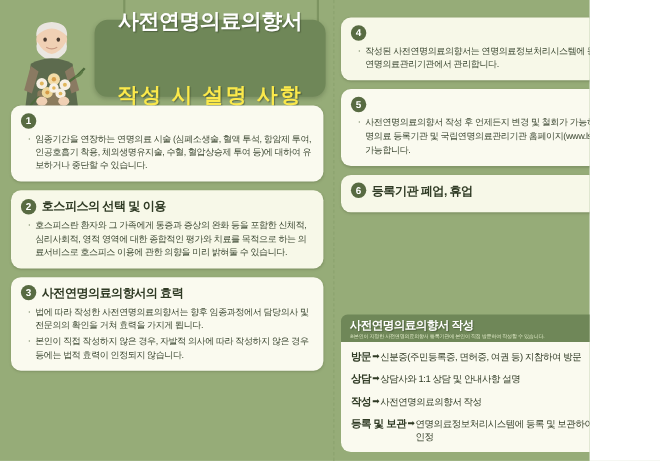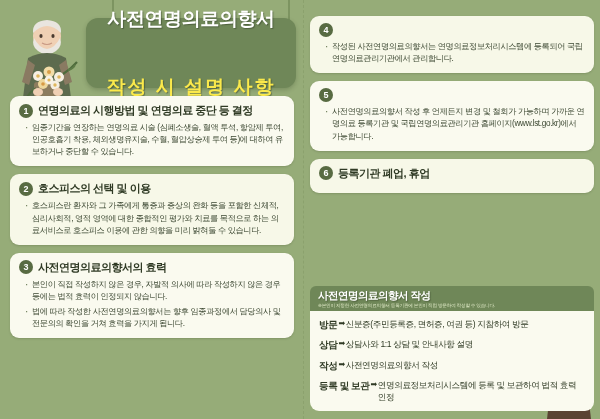--- a/index.html
+++ b/index.html
@@ -6,21 +6,21 @@
 
   html, body {
     width: 600px;
     height: 419px;
     overflow: hidden;
     font-family: "Liberation Sans", "DejaVu Sans", sans-serif;
   }
 
   #poster {
     position: relative;
-    width: 600px;
+    width: 536px;
     height: 419px;
     background: #96ac78;
     overflow: hidden;
   }
 
   
   .divider {
     position: absolute;
     top: 0;
     bottom: 0;
@@ -277,21 +277,20 @@
     </g>
     <ellipse cx="36" cy="60" rx="5.4" ry="4.2" fill="#f2d2b6"></ellipse>
     <ellipse cx="46" cy="57" rx="4.6" ry="4" fill="#f2d2b6"></ellipse>
   </svg>
 
   <div class="col col-left">
 
     <div class="card">
       <div class="card-head">
         <span class="badge">1</span>
-        <span class="card-title">연명의료의 시행방법 및 연명의료 중단 등 결정</span>
       </div>
       <ul class="bullets">
         <li>임종기간을 연장하는 연명의료 시술 (심폐소생술, 혈액 투석, 항암제 투여, 인공호흡기 착용, 체외생명유지술, 수혈, 혈압상승제 투여 등)에 대하여 유보하거나 중단할 수 있습니다.</li>
       </ul>
     </div>
 
     <div class="card card-inner-pale">
       <div class="card-head">
         <span class="badge">2</span>
         <span class="card-title">호스피스의 선택 및 이용</span>
@@ -300,22 +299,22 @@
         <li>호스피스란 환자와 그 가족에게 통증과 증상의 완화 등을 포함한 신체적, 심리사회적, 영적 영역에 대한 종합적인 평가와 치료를 목적으로 하는 의료서비스로 호스피스 이용에 관한 의향을 미리 밝혀둘 수 있습니다.</li>
       </ul>
     </div>
 
     <div class="card">
       <div class="card-head">
         <span class="badge">3</span>
         <span class="card-title">사전연명의료의향서의 효력</span>
       </div>
       <ul class="bullets">
+        <li>법에 따라 작성한 사전연명의료의향서는 향후 임종과정에서 담당의사 및 전문의의 확인을 거쳐 효력을 가지게 됩니다.</li>
         <li>본인이 직접 작성하지 않은 경우, 자발적 의사에 따라 작성하지 않은 경우 등에는 법적 효력이 인정되지 않습니다.</li>
-        <li>법에 따라 작성한 사전연명의료의향서는 향후 임종과정에서 담당의사 및 전문의의 확인을 거쳐 효력을 가지게 됩니다.</li>
       </ul>
     </div>
 
   </div>
 
   <div class="col col-right">
 
     <div class="card card-inner-pale">
       <div class="card-head">
         <span class="badge">4</span>

